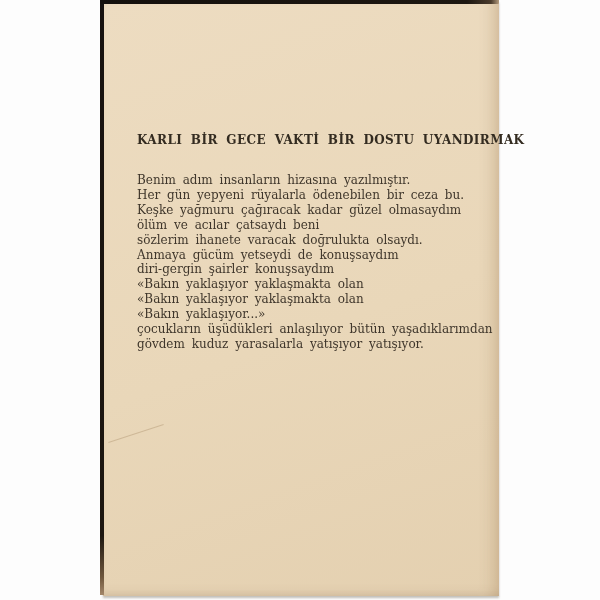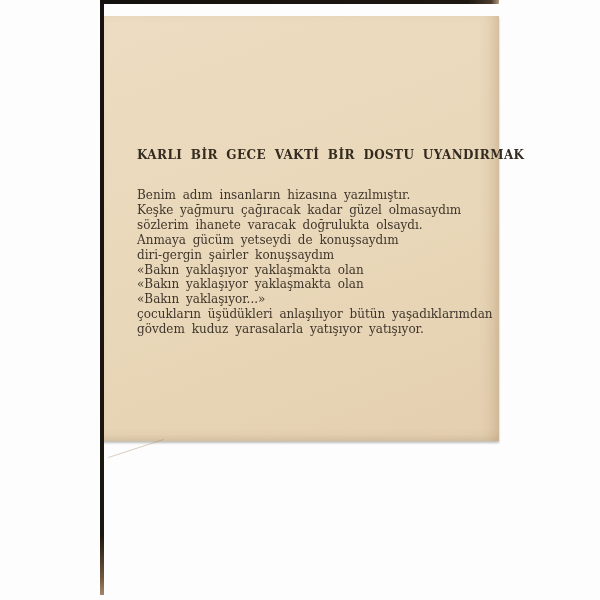--- a/index.html
+++ b/index.html
@@ -14,23 +14,23 @@
   .canvas {
     position: relative;
     width: 600px;
     height: 600px;
     background: #fdfdfd;
   }
   
   .paper {
     position: absolute;
     left: 103px;
-    top: 16px;
+    top: 1px;
     width: 396px;
-    height: 425px;
+    height: 595px;
     background: linear-gradient(160deg, #eddcc1 0%, #e9d7b9 55%, #e4d0b0 100%);
     box-shadow: inset -14px 0 14px -8px rgba(156,120,80,0.30),
                 inset 0 -8px 10px -6px rgba(150,125,95,0.25),
                 0 2px 2px rgba(120,115,105,0.45);
   }
   
   .spine-left {
     position: absolute;
     left: 100px;
     top: 0;
@@ -99,21 +99,23 @@
 
 <div class="canvas">
 
   <div class="paper">
     <div class="crease"></div>
 
     <div class="title">KARLI BİR GECE VAKTİ BİR DOSTU UYANDIRMAK</div>
 
     <div class="poem">
       <div class="poem-line">Benim adım insanların hizasına yazılmıştır.</div>
+      <div class="poem-line">Her gün yepyeni rüyalarla ödenebilen bir ceza bu.</div>
       <div class="poem-line">Keşke yağmuru çağıracak kadar güzel olmasaydım</div>
+      <div class="poem-line">ölüm ve acılar çatsaydı beni</div>
       <div class="poem-line">sözlerim ihanete varacak doğrulukta olsaydı.</div>
       <div class="poem-line">Anmaya gücüm yetseydi de konuşsaydım</div>
       <div class="poem-line">diri-gergin şairler konuşsaydım</div>
       <div class="poem-line">«Bakın yaklaşıyor yaklaşmakta olan</div>
       <div class="poem-line">«Bakın yaklaşıyor yaklaşmakta olan</div>
       <div class="poem-line">«Bakın yaklaşıyor...»</div>
       <div class="poem-line">çocukların üşüdükleri anlaşılıyor bütün yaşadıklarımdan</div>
       <div class="poem-line">gövdem kuduz yarasalarla yatışıyor yatışıyor.</div>
     </div>
 

